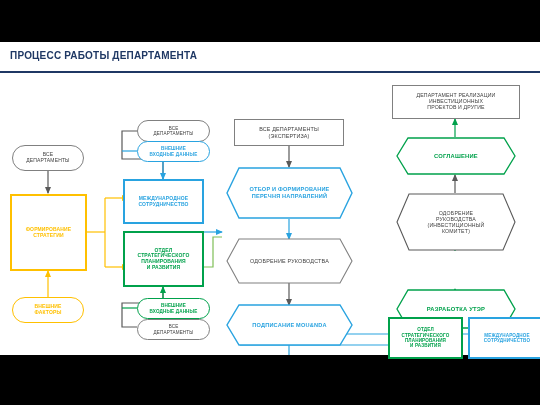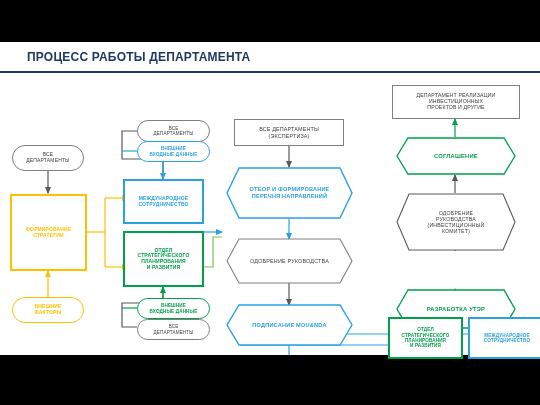--- a/index.html
+++ b/index.html
@@ -11,26 +11,25 @@
   }
   #slide {
     position: absolute;
     left: 0; top: 42px;
     width: 540px; height: 313px;
     background: #ffffff;
   }
   #title {
     position: absolute;
     left: 10px; top: 8px;
-    font-size: 12px;
+    font-size: 10px;
     font-weight: bold;
     letter-spacing: 0.2px;
     color: #1f3864;
     white-space: nowrap;
-    margin-left: 17px;
   }
   #rule {
     position: absolute;
     left: 0; top: 29px;
     width: 540px; height: 2px;
     background: #1f3864;
   }
   #canvas { position: absolute; left: 0; top: 33px; width: 540px; height: 280px; }
   .node {
     position: absolute;

